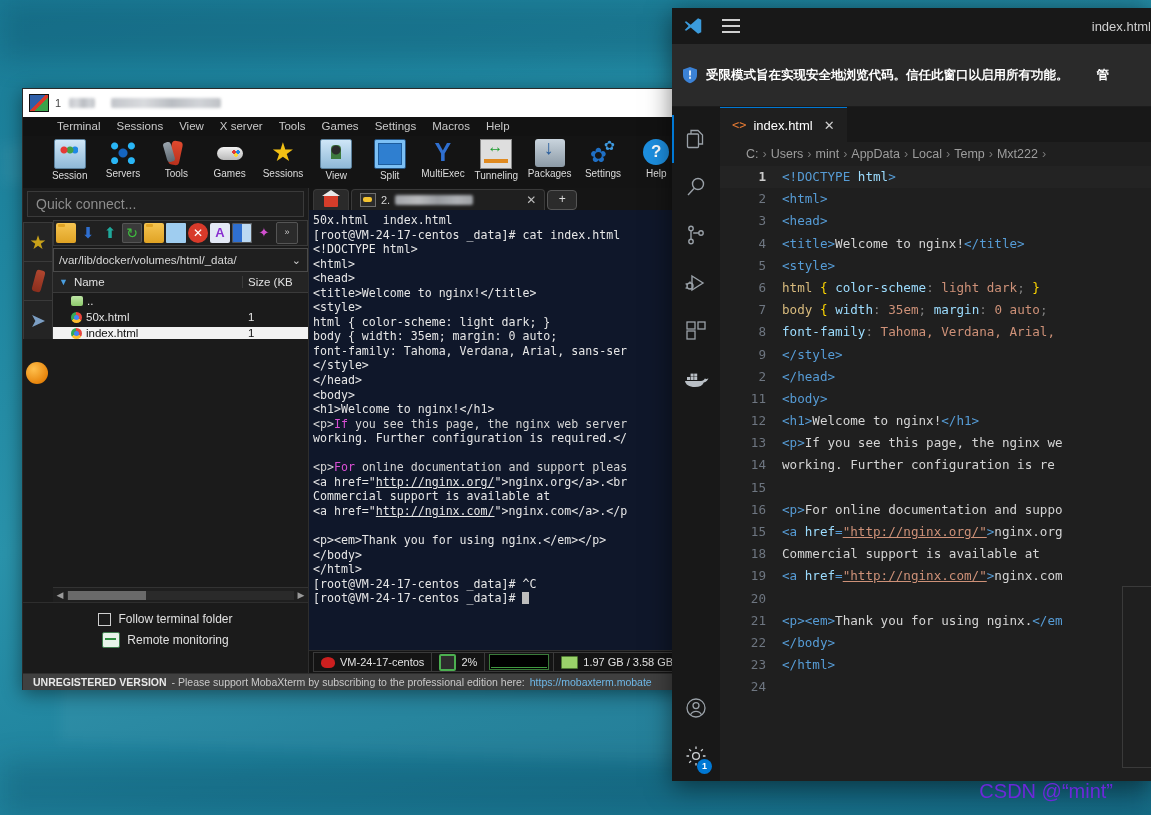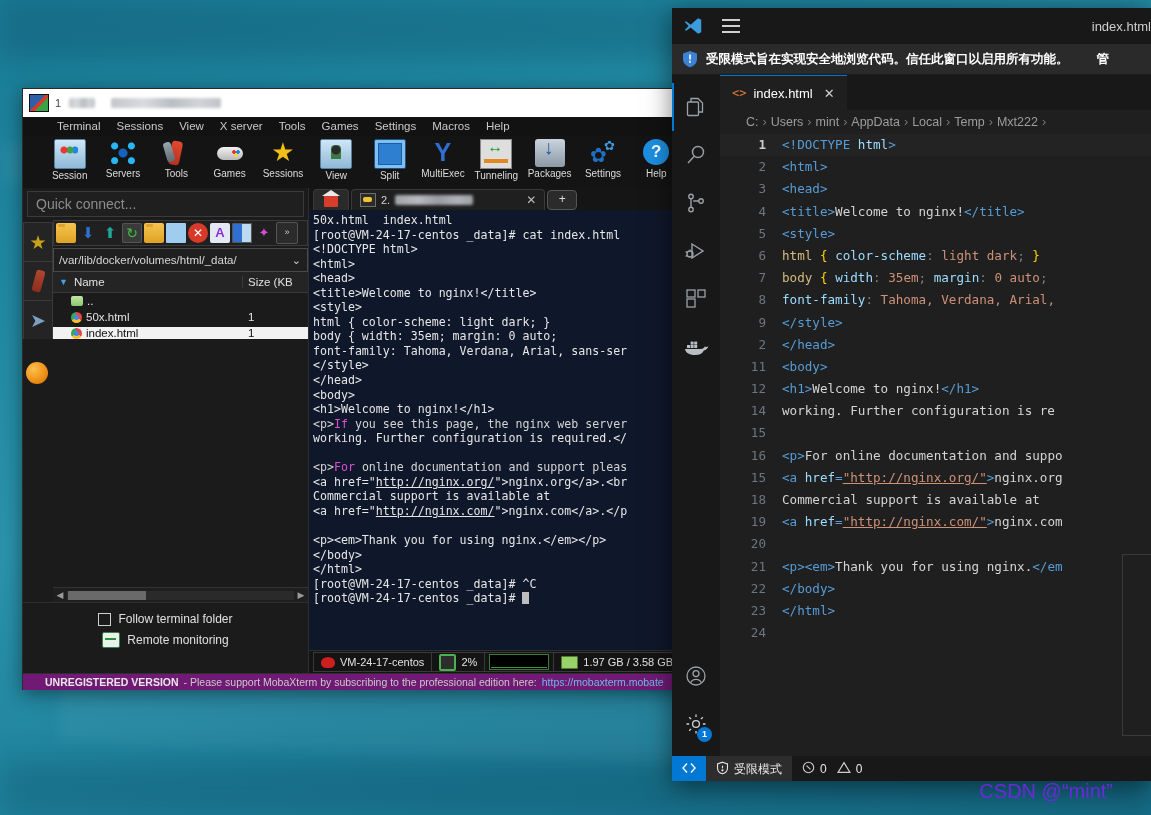--- a/index.html
+++ b/index.html
@@ -146,35 +146,35 @@
   .cursor{display:inline-block;width:7px;height:12px;background:#bdbdbd;vertical-align:-2px;}
   #term-status{height:22px;background:#141414;border-top:1px solid #2e2e2e;display:flex;align-items:center;gap:0;padding-left:4px;}
   .st-cell{height:18px;border:1px solid #3a3a3a;display:flex;align-items:center;gap:5px;padding:0 7px;
      color:#e2e2e2;font-size:11px;margin-right:-1px;}
   .redhat{width:14px;height:11px;background:#cc1f1f;border-radius:50% 50% 40% 40%;position:relative;}
   .cpuic{width:13px;height:13px;background:#2d2d2d;border:2px solid #4caf50;border-radius:2px;}
   .graph{width:58px;height:14px;background:#000;border:1px solid #3a7a3a;position:relative;}
   .graph:after{content:"";position:absolute;left:1px;bottom:1px;width:56px;height:1px;background:#3f9a3f;}
   .ramic{width:15px;height:11px;background:#9ad26a;border:1px solid #4f7a33;border-radius:1px;}
 
-  #moba-foot{height:16px;background:#701a75;border-top:1px solid #2e2e2e;display:flex;align-items:center;
-     padding-left:22px;gap:5px;font-size:10.5px;}
+  #moba-foot{height:16px;background:#404040;border-top:1px solid #2e2e2e;display:flex;align-items:center;
+     padding-left:10px;gap:5px;font-size:10.5px;}
   #moba-foot .unreg{color:#e8e8e8;font-weight:bold;}
   #moba-foot .txt{color:#c9c9c9;}
   #moba-foot .url{color:#6fb8e8;}
 
   
   #vscode{position:absolute;left:672px;top:8px;width:479px;height:773px;background:#1e1e1e;
      box-shadow:0 6px 24px rgba(0,0,0,.5);font-size:12px;color:#ccc;overflow:hidden;}
   #vs-title{height:36px;background:#181818;display:flex;align-items:center;padding:0 10px;position:relative;}
   .vs-logo{width:22px;height:22px;position:relative;flex:0 0 auto;}
   .hamb{width:18px;height:14px;margin-left:18px;display:flex;flex-direction:column;justify-content:space-between;}
   .hamb i{display:block;height:2px;background:#cfcfcf;}
   #vs-title-text{position:absolute;right:0px;font-size:13px;color:#cfcfcf;white-space:nowrap;}
-  #vs-trust{height:30px;background:#2a2a2a;display:flex;align-items:center;gap:8px;padding:0 10px;
+  #vs-trust{height:30px;background:#2a2a2a;display:flex;align-items:center;gap:8px;padding:16px 10px;
      color:#fff;font-size:12.5px;border-bottom:1px solid #1c1c1c;}
   .shield{width:16px;height:18px;flex:0 0 auto;}
   #vs-trust .msg{font-weight:bold;}
   #vs-trust .mgr{font-weight:bold;margin-left:20px;white-space:nowrap;}
 
   #vs-main{display:flex;height:calc(100% - 36px - 30px - 26px);}
   #vs-activity{width:48px;background:#181818;display:flex;flex-direction:column;align-items:center;
      padding-top:8px;position:relative;}
   .act{width:48px;height:48px;display:flex;align-items:center;justify-content:center;position:relative;}
   .act.sel:before{content:"";position:absolute;left:0;top:0;width:2px;height:48px;background:#0078d4;}
@@ -604,20 +604,21 @@
             <div class="cline"><span class="gut">3</span><span class="code"><span class="t-tag">&lt;head&gt;</span></span></div>
             <div class="cline"><span class="gut">4</span><span class="code"><span class="t-tag">&lt;title&gt;</span><span class="t-txt">Welcome to nginx!</span><span class="t-tag">&lt;/title&gt;</span></span></div>
             <div class="cline"><span class="gut">5</span><span class="code"><span class="t-tag">&lt;style&gt;</span></span></div>
             <div class="cline"><span class="gut">6</span><span class="code"><span class="t-sel">html</span><span class="t-txt"> </span><span class="t-brace">{</span><span class="t-txt"> </span><span class="t-prop">color-scheme</span><span class="t-punct">: </span><span class="t-val">light dark</span><span class="t-punct">; </span><span class="t-brace">}</span></span></div>
             <div class="cline"><span class="gut">7</span><span class="code"><span class="t-sel">body</span><span class="t-txt"> </span><span class="t-brace">{</span><span class="t-txt"> </span><span class="t-prop">width</span><span class="t-punct">: </span><span class="t-val">35em</span><span class="t-punct">; </span><span class="t-prop">margin</span><span class="t-punct">: </span><span class="t-val">0 auto</span><span class="t-punct">;</span></span></div>
             <div class="cline"><span class="gut">8</span><span class="code"><span class="t-prop">font-family</span><span class="t-punct">: </span><span class="t-val">Tahoma, Verdana, Arial,</span></span></div>
             <div class="cline"><span class="gut">9</span><span class="code"><span class="t-tag">&lt;/style&gt;</span></span></div>
             <div class="cline"><span class="gut">2</span><span class="code"><span class="t-tag">&lt;/head&gt;</span></span></div>
             <div class="cline"><span class="gut">11</span><span class="code"><span class="t-tag">&lt;body&gt;</span></span></div>
             <div class="cline"><span class="gut">12</span><span class="code"><span class="t-tag">&lt;h1&gt;</span><span class="t-txt">Welcome to nginx!</span><span class="t-tag">&lt;/h1&gt;</span></span></div>
+            <div class="cline"><span class="gut">13</span><span class="code"><span class="t-tag">&lt;p&gt;</span><span class="t-txt">If you see this page, the nginx we</span></span></div>
             <div class="cline"><span class="gut">14</span><span class="code"><span class="t-txt">working. Further configuration is re</span></span></div>
             <div class="cline"><span class="gut">15</span><span class="code"></span></div>
             <div class="cline"><span class="gut">16</span><span class="code"><span class="t-tag">&lt;p&gt;</span><span class="t-txt">For online documentation and suppo</span></span></div>
             <div class="cline"><span class="gut">15</span><span class="code"><span class="t-tag">&lt;a </span><span class="t-attr">href</span><span class="t-tag">=</span><span class="t-strlink">"http://nginx.org/"</span><span class="t-tag">&gt;</span><span class="t-txt">nginx.org</span></span></div>
             <div class="cline"><span class="gut">18</span><span class="code"><span class="t-txt">Commercial support is available at</span></span></div>
             <div class="cline"><span class="gut">19</span><span class="code"><span class="t-tag">&lt;a </span><span class="t-attr">href</span><span class="t-tag">=</span><span class="t-strlink">"http://nginx.com/"</span><span class="t-tag">&gt;</span><span class="t-txt">nginx.com</span></span></div>
             <div class="cline"><span class="gut">20</span><span class="code"></span></div>
             <div class="cline"><span class="gut">21</span><span class="code"><span class="t-tag">&lt;p&gt;&lt;em&gt;</span><span class="t-txt">Thank you for using nginx.</span><span class="t-tag">&lt;/em</span></span></div>
             <div class="cline"><span class="gut">22</span><span class="code"><span class="t-tag">&lt;/body&gt;</span></span></div>
             <div class="cline"><span class="gut">23</span><span class="code"><span class="t-tag">&lt;/html&gt;</span></span></div>

